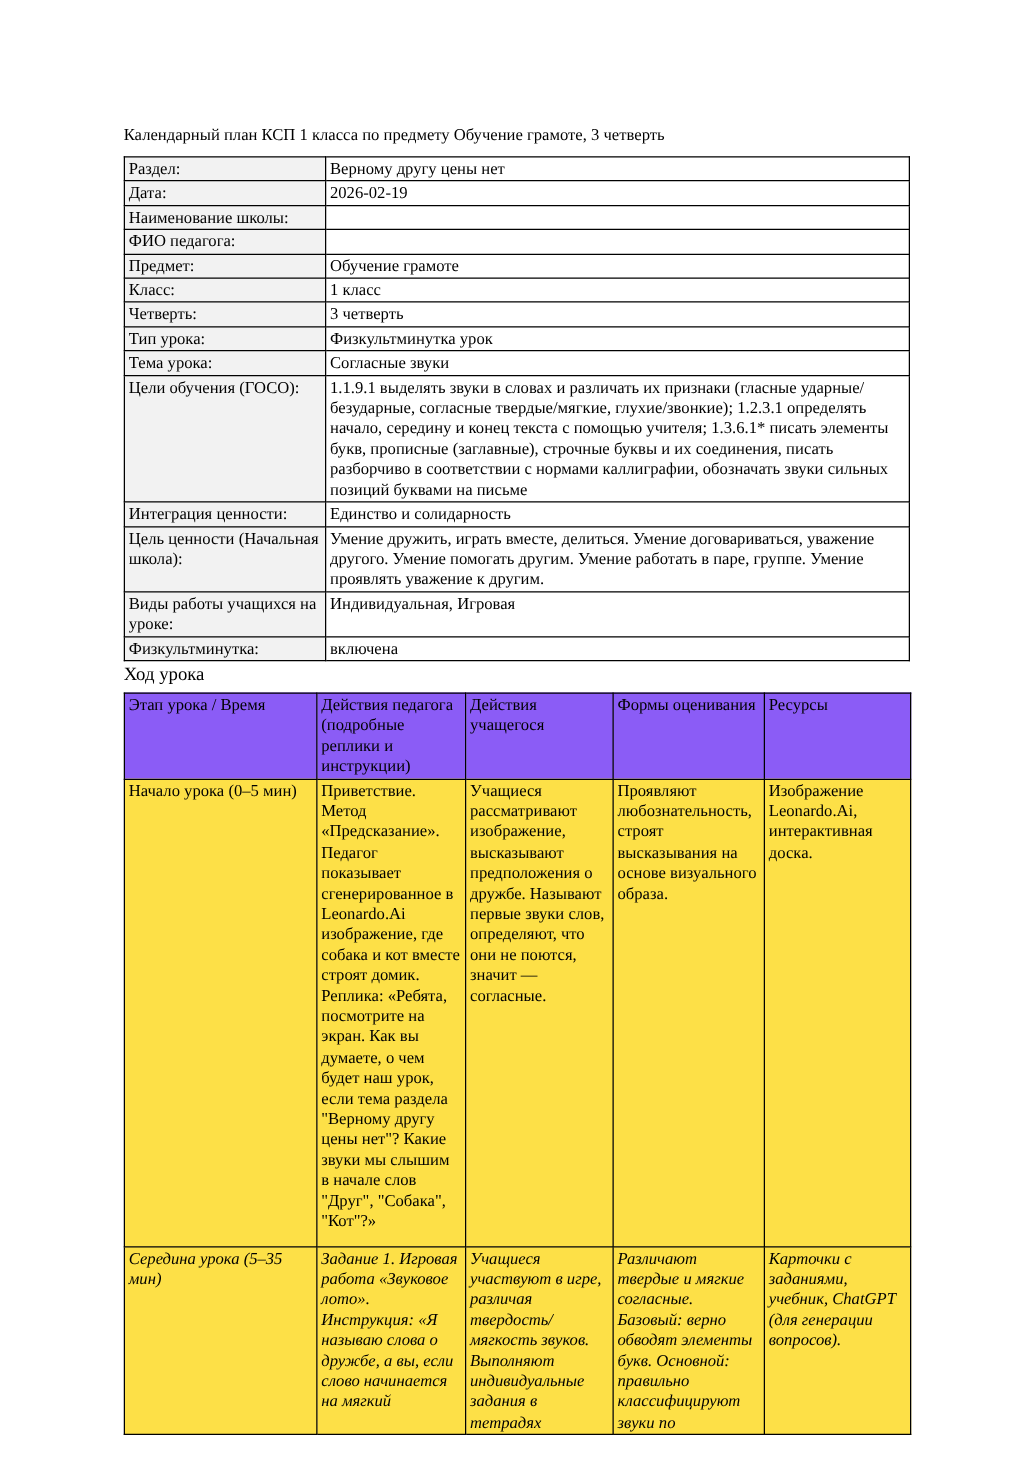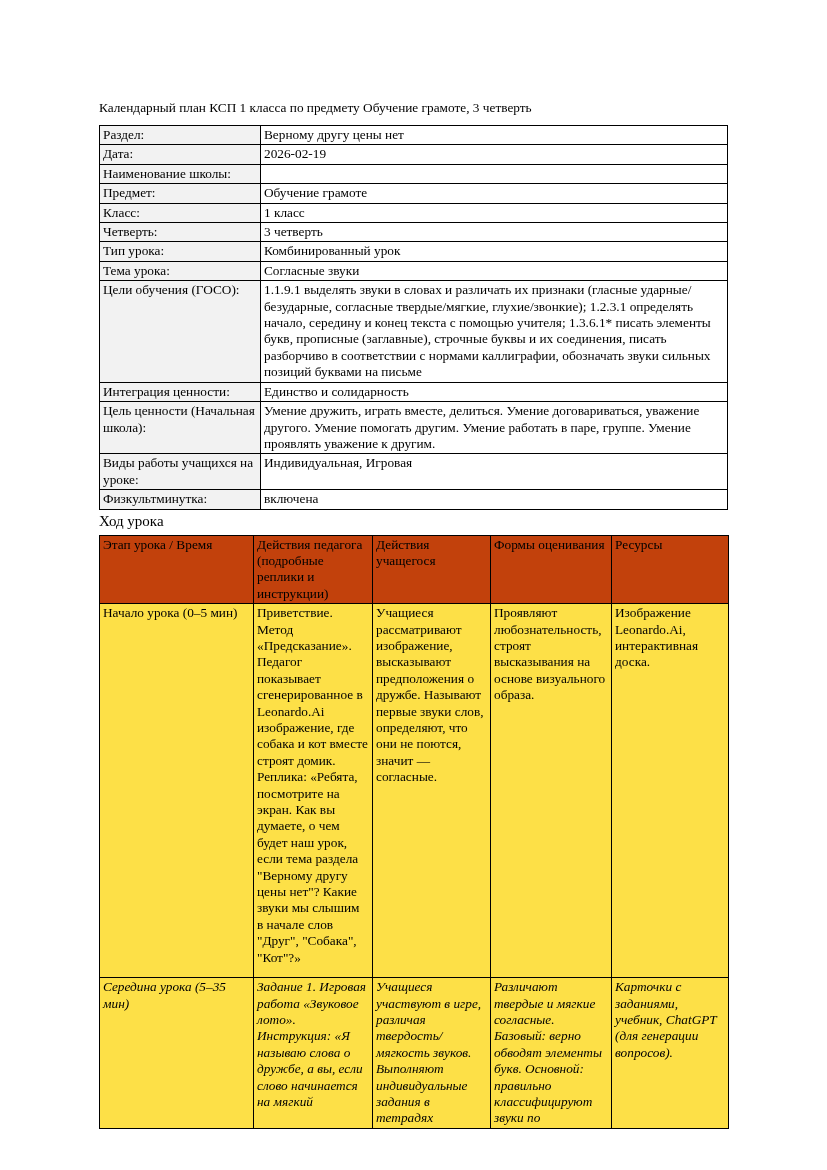--- a/index.html
+++ b/index.html
@@ -60,21 +60,21 @@
   .info-table td.value {
     background: #ffffff;
   }
   .section-caption {
     font-size: 15px;
     line-height: 17px;
     margin-top: 3px;
     margin-bottom: 5px;
   }
   .plan-table th {
-    background: #c2410c;
+    background: #8b5cf6;
     height: 62px;
   }
   .plan-table col.c1 { width: 154px; }
   .plan-table col.c2 { width: 119px; }
   .plan-table col.c3 { width: 118px; }
   .plan-table col.c4 { width: 121px; }
   .plan-table col.c5 { width: 117px; }
   .plan-table td {
     background: #fde047;
   }
@@ -97,34 +97,38 @@
         </tr>
         <tr>
           <td class="label">Дата:</td>
           <td class="value">2026-02-19</td>
         </tr>
         <tr>
           <td class="label">Наименование школы:</td>
           <td class="value"></td>
         </tr>
         <tr>
+          <td class="label">ФИО педагога:</td>
+          <td class="value"></td>
+        </tr>
+        <tr>
           <td class="label">Предмет:</td>
           <td class="value">Обучение грамоте</td>
         </tr>
         <tr>
           <td class="label">Класс:</td>
           <td class="value">1 класс</td>
         </tr>
         <tr>
           <td class="label">Четверть:</td>
           <td class="value">3 четверть</td>
         </tr>
         <tr>
           <td class="label">Тип урока:</td>
-          <td class="value">Комбинированный урок</td>
+          <td class="value">Физкультминутка урок</td>
         </tr>
         <tr>
           <td class="label">Тема урока:</td>
           <td class="value">Согласные звуки</td>
         </tr>
         <tr>
           <td class="label">Цели обучения (ГОСО):</td>
           <td class="value">1.1.9.1 выделять звуки в словах и различать их признаки (гласные ударные/безударные, согласные твердые/мягкие, глухие/звонкие); 1.2.3.1 определять начало, середину и конец текста с помощью учителя; 1.3.6.1* писать элементы букв, прописные (заглавные), строчные буквы и их соединения, писать разборчиво в соответствии с нормами каллиграфии, обозначать звуки сильных позиций буквами на письме</td>
         </tr>
         <tr>

